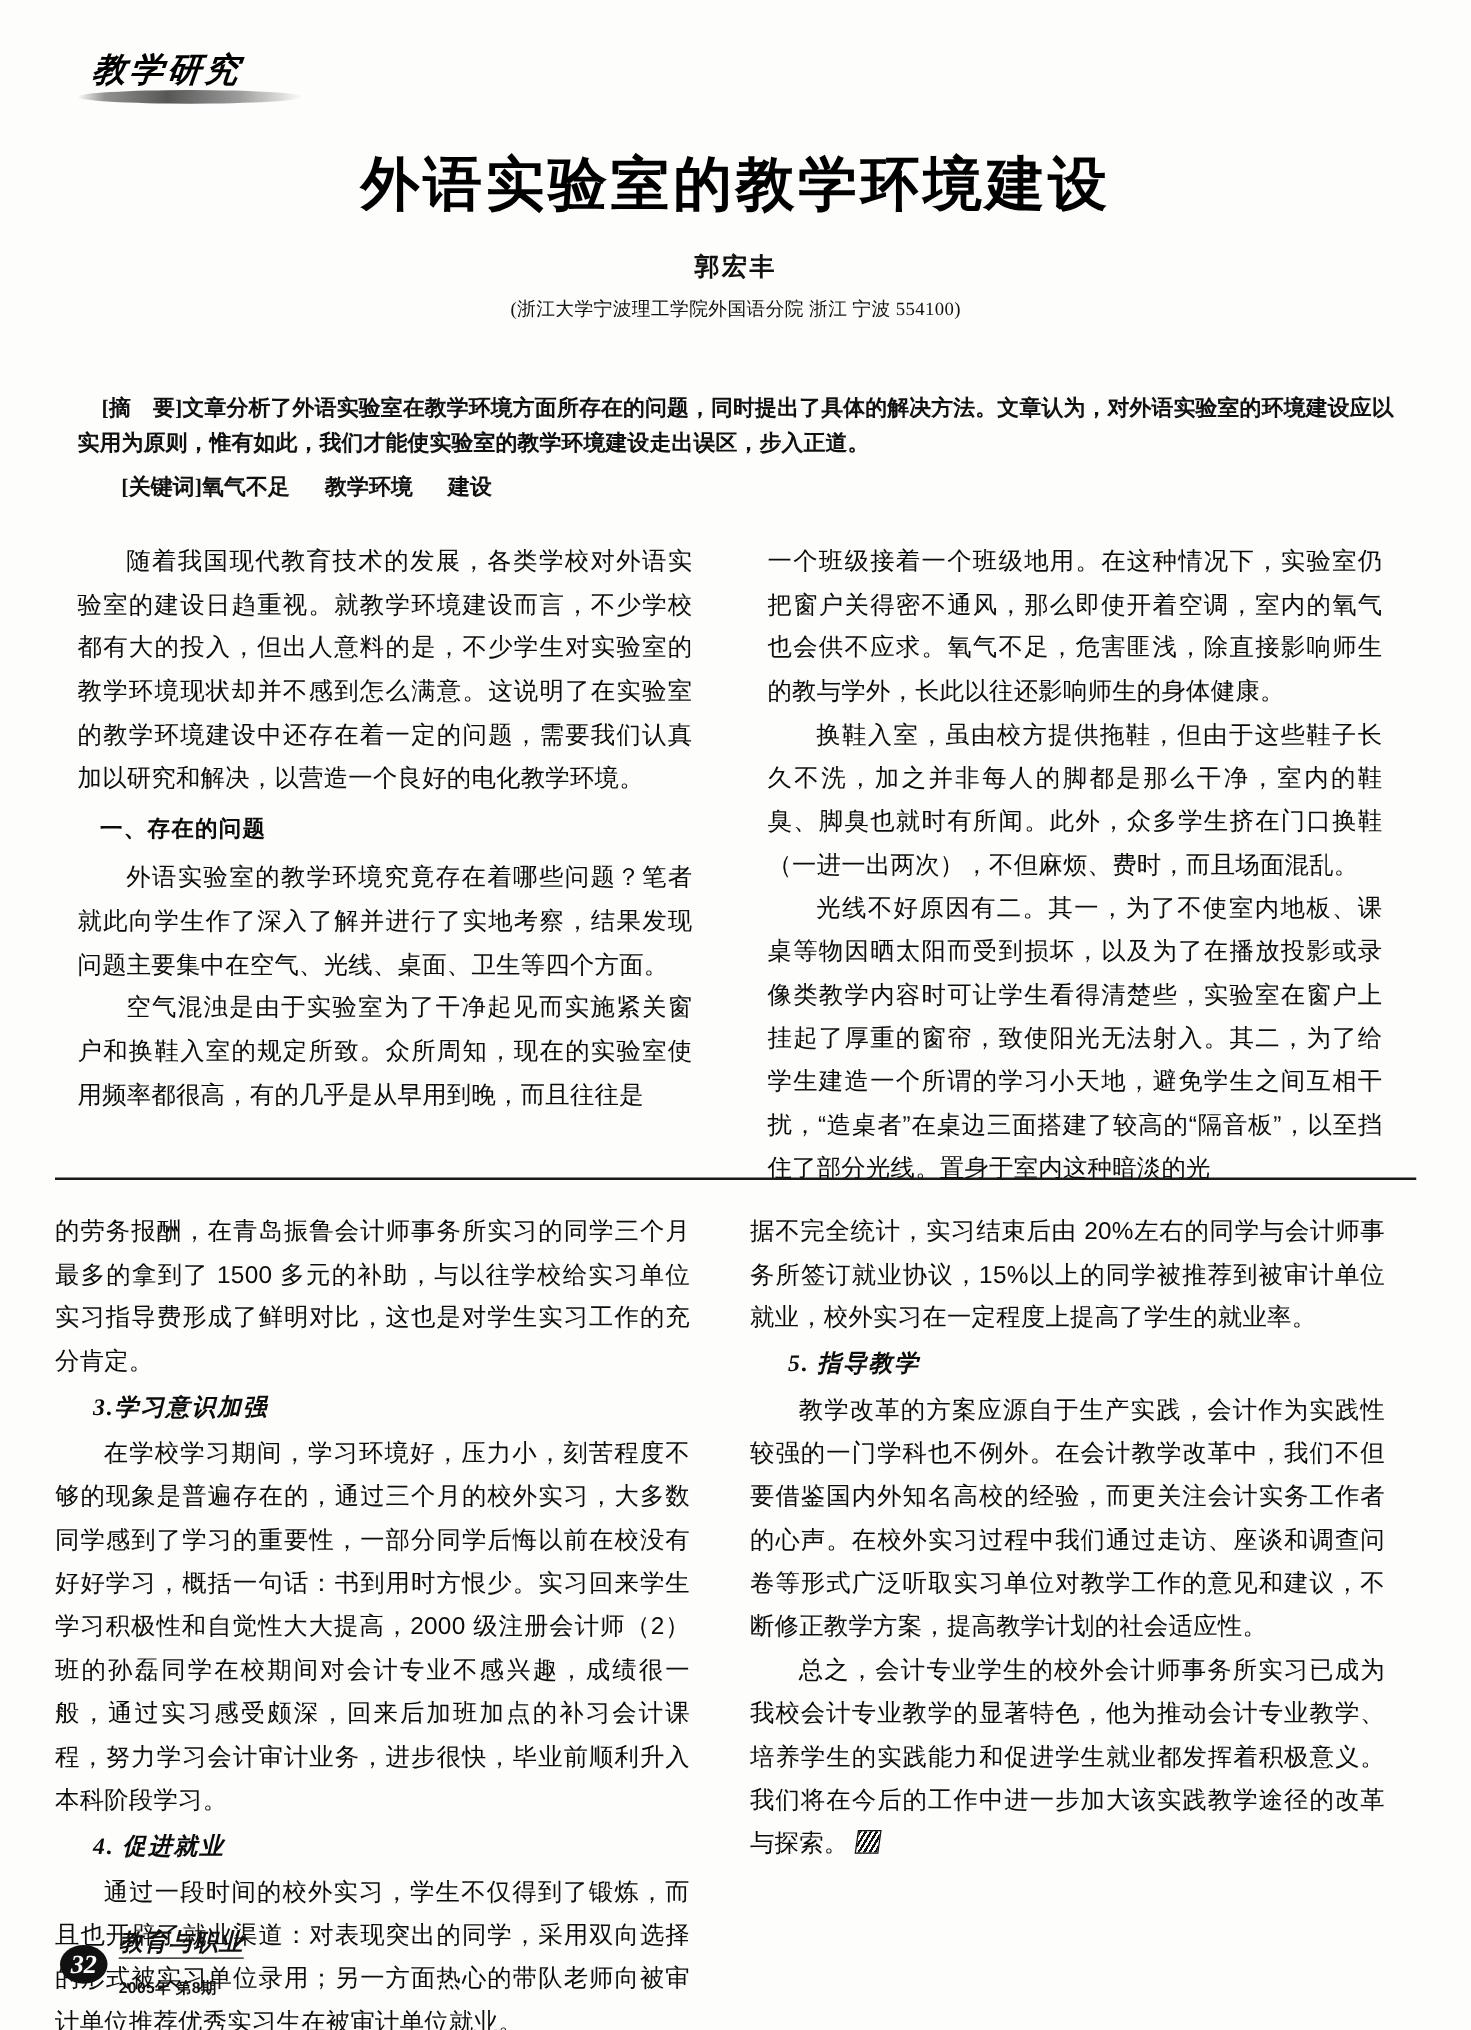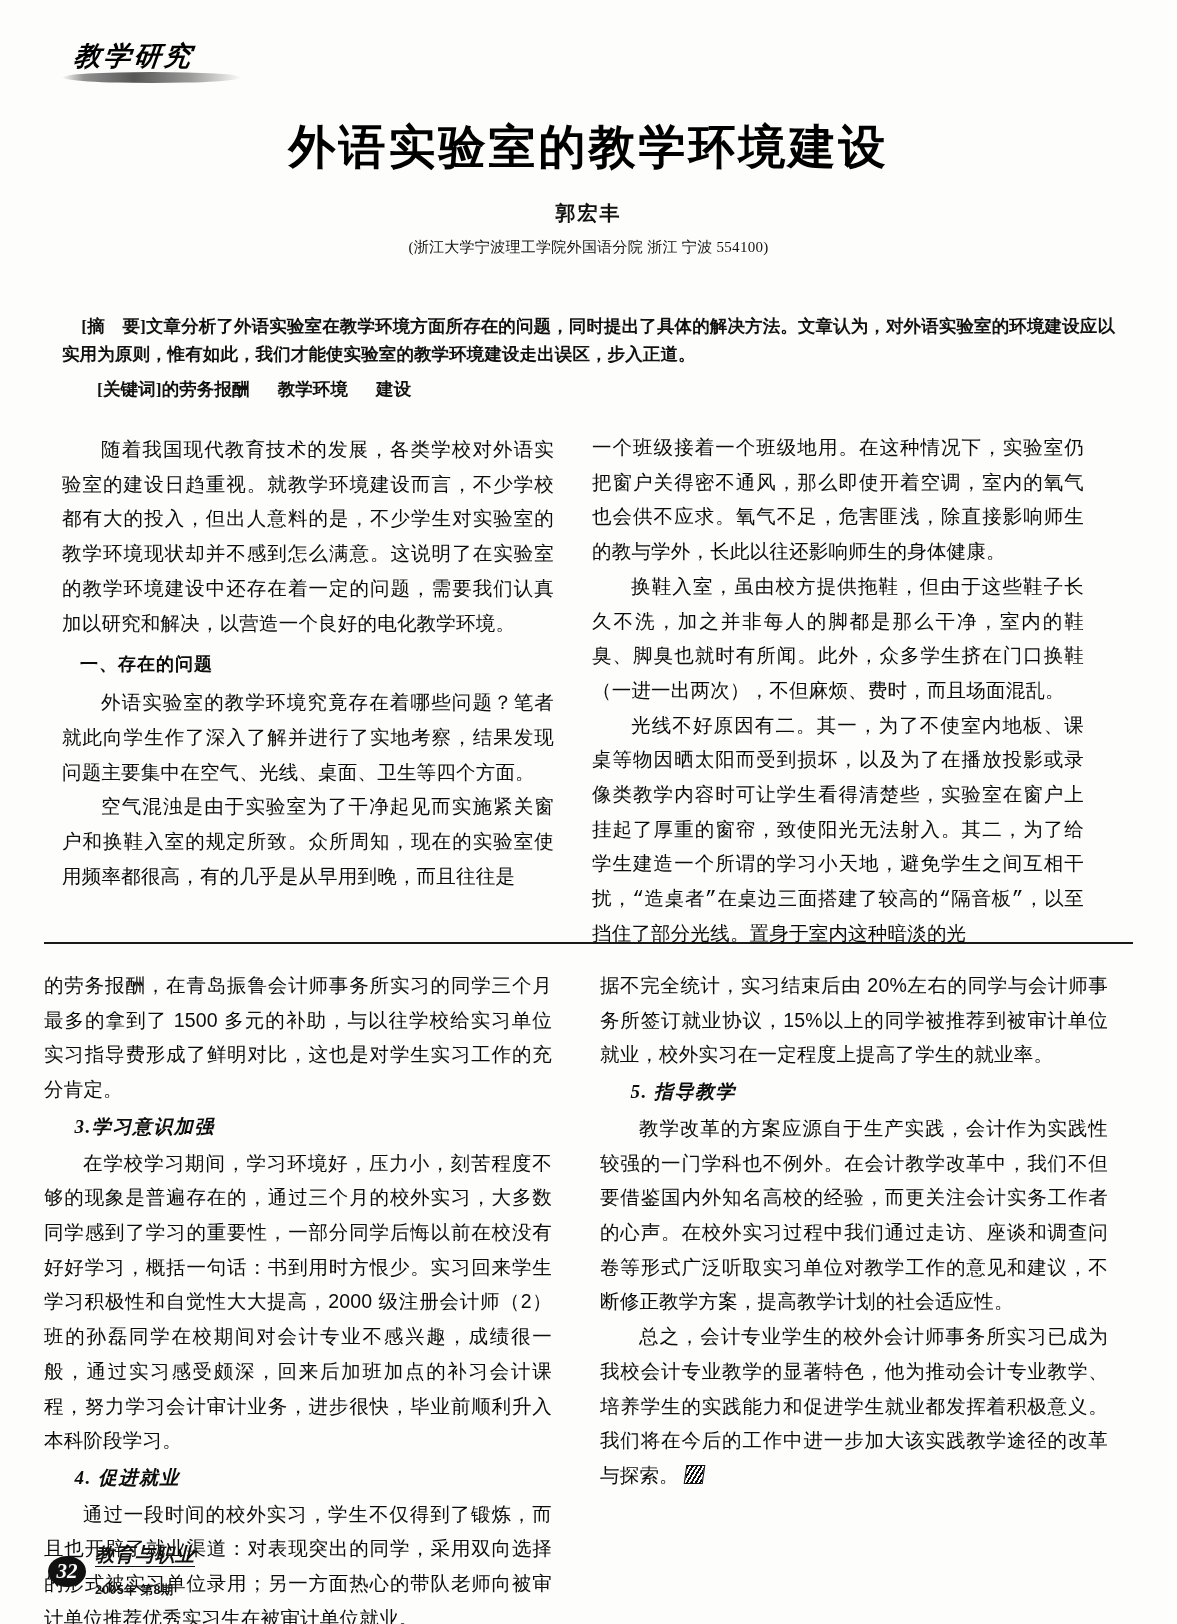--- a/index.html
+++ b/index.html
@@ -128,21 +128,21 @@
   .section-head {
     font-family: Liberation Mono, monospace;
     font-weight: bold;
     font-size: 18px;
     text-indent: 1em !important;
     margin: 9px 0 4px 0 !important;
     letter-spacing: 1px;
   }
 
   #a1-left  { left: 62px;  top: 432px; }
-  #a1-right { left: 592px; top: 432px; font-family: Liberation Mono, monospace; }
+  #a1-right { left: 614px; top: 432px; }
 
   
   .divider {
     position: absolute;
     left: 44px;
     top: 942px;
     width: 1089px;
     height: 0;
     border-top: 2.2px solid #1a1a1a;
   }
@@ -231,21 +231,21 @@
     <div class="doc-title">外语实验室的教学环境建设</div>
     <div class="doc-author">郭宏丰</div>
     <div class="doc-affiliation">(浙江大学宁波理工学院外国语分院 浙江 宁波 554100)</div>
   </div>
 
   <div class="abstract-block">
     <p>
       <span class="abs-gap"></span><span>[摘　要]</span><span>文章分析了外语实验室在教学环境方面所存在的问题，同时提出了具体的解决方法。文章认为，对外语实验室的环境建设应以实用为原则，惟有如此，我们才能使实验室的教学环境建设走出误区，步入正道。</span>
     </p>
     <p class="keywords-line">
-      <span>[关键词]</span><span>的劳务报酬</span><span class="kw-gap"></span><span>教学环境</span><span class="kw-gap"></span><span>建设</span>
+      <span>[关键词]</span><span>氧气不足</span><span class="kw-gap"></span><span>教学环境</span><span class="kw-gap"></span><span>建设</span>
     </p>
   </div>
 
   <div class="col" id="a1-left">
     <p>随着我国现代教育技术的发展，各类学校对外语实验室的建设日趋重视。就教学环境建设而言，不少学校都有大的投入，但出人意料的是，不少学生对实验室的教学环境现状却并不感到怎么满意。这说明了在实验室的教学环境建设中还存在着一定的问题，需要我们认真加以研究和解决，以营造一个良好的电化教学环境。</p>
     <p class="section-head">一、存在的问题</p>
     <p>外语实验室的教学环境究竟存在着哪些问题？笔者就此向学生作了深入了解并进行了实地考察，结果发现问题主要集中在空气、光线、桌面、卫生等四个方面。</p>
     <p>空气混浊是由于实验室为了干净起见而实施紧关窗户和换鞋入室的规定所致。众所周知，现在的实验室使用频率都很高，有的几乎是从早用到晚，而且往往是</p>
   </div>
 

